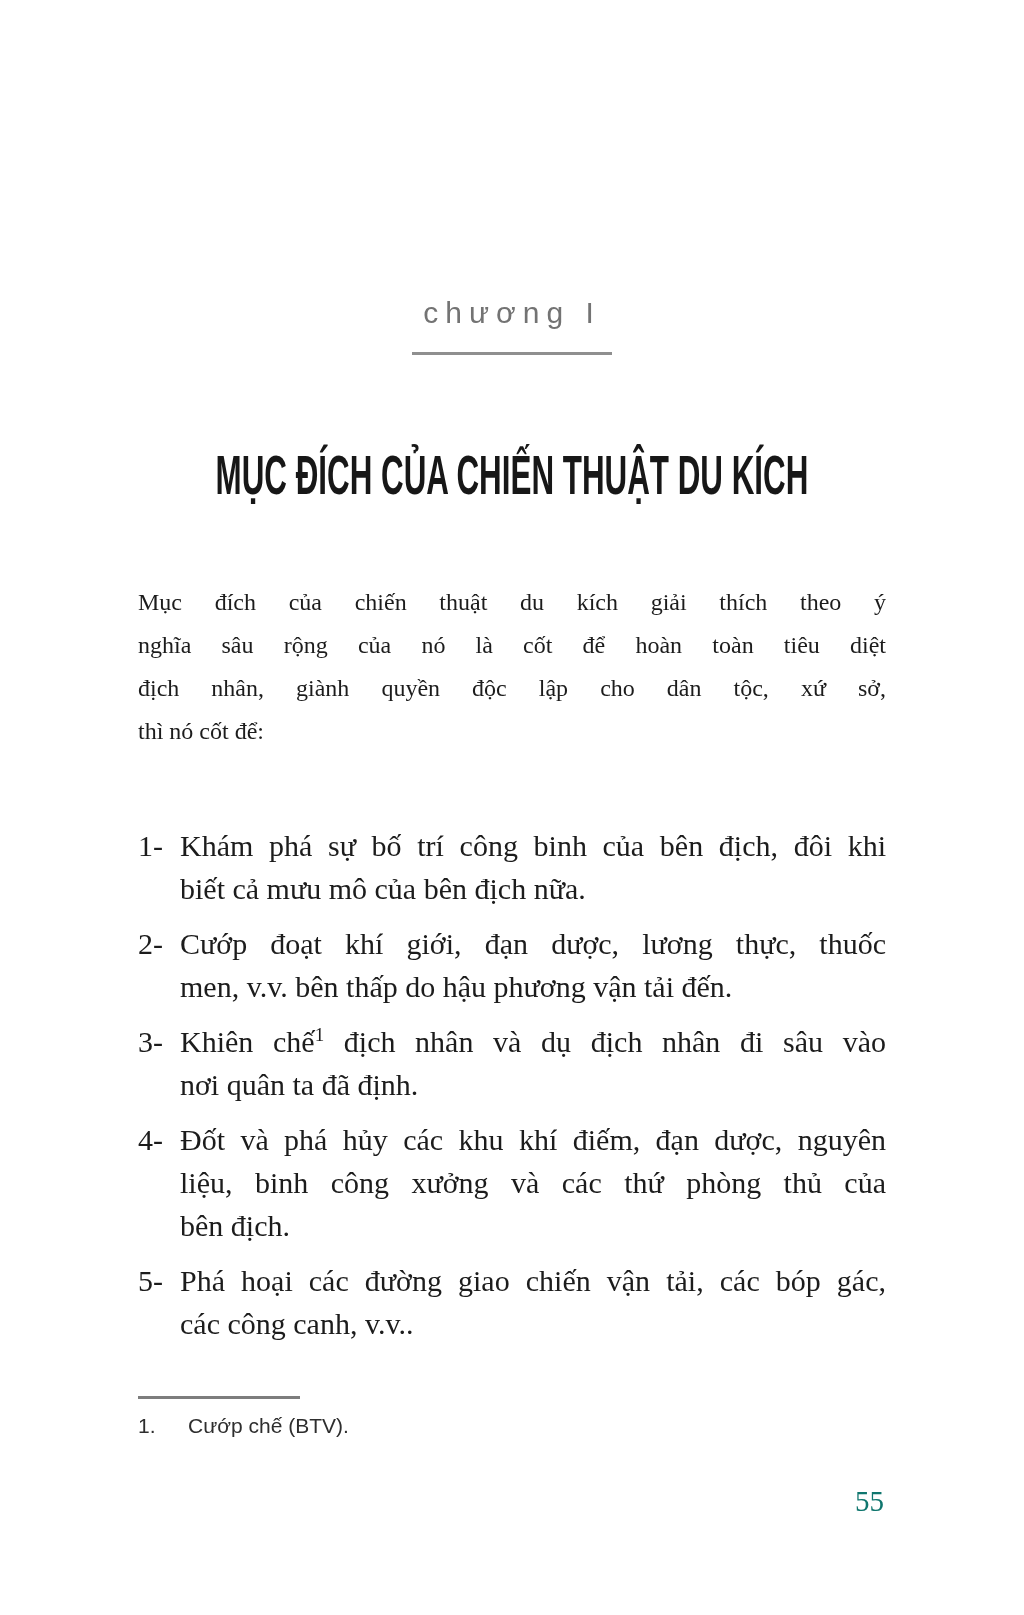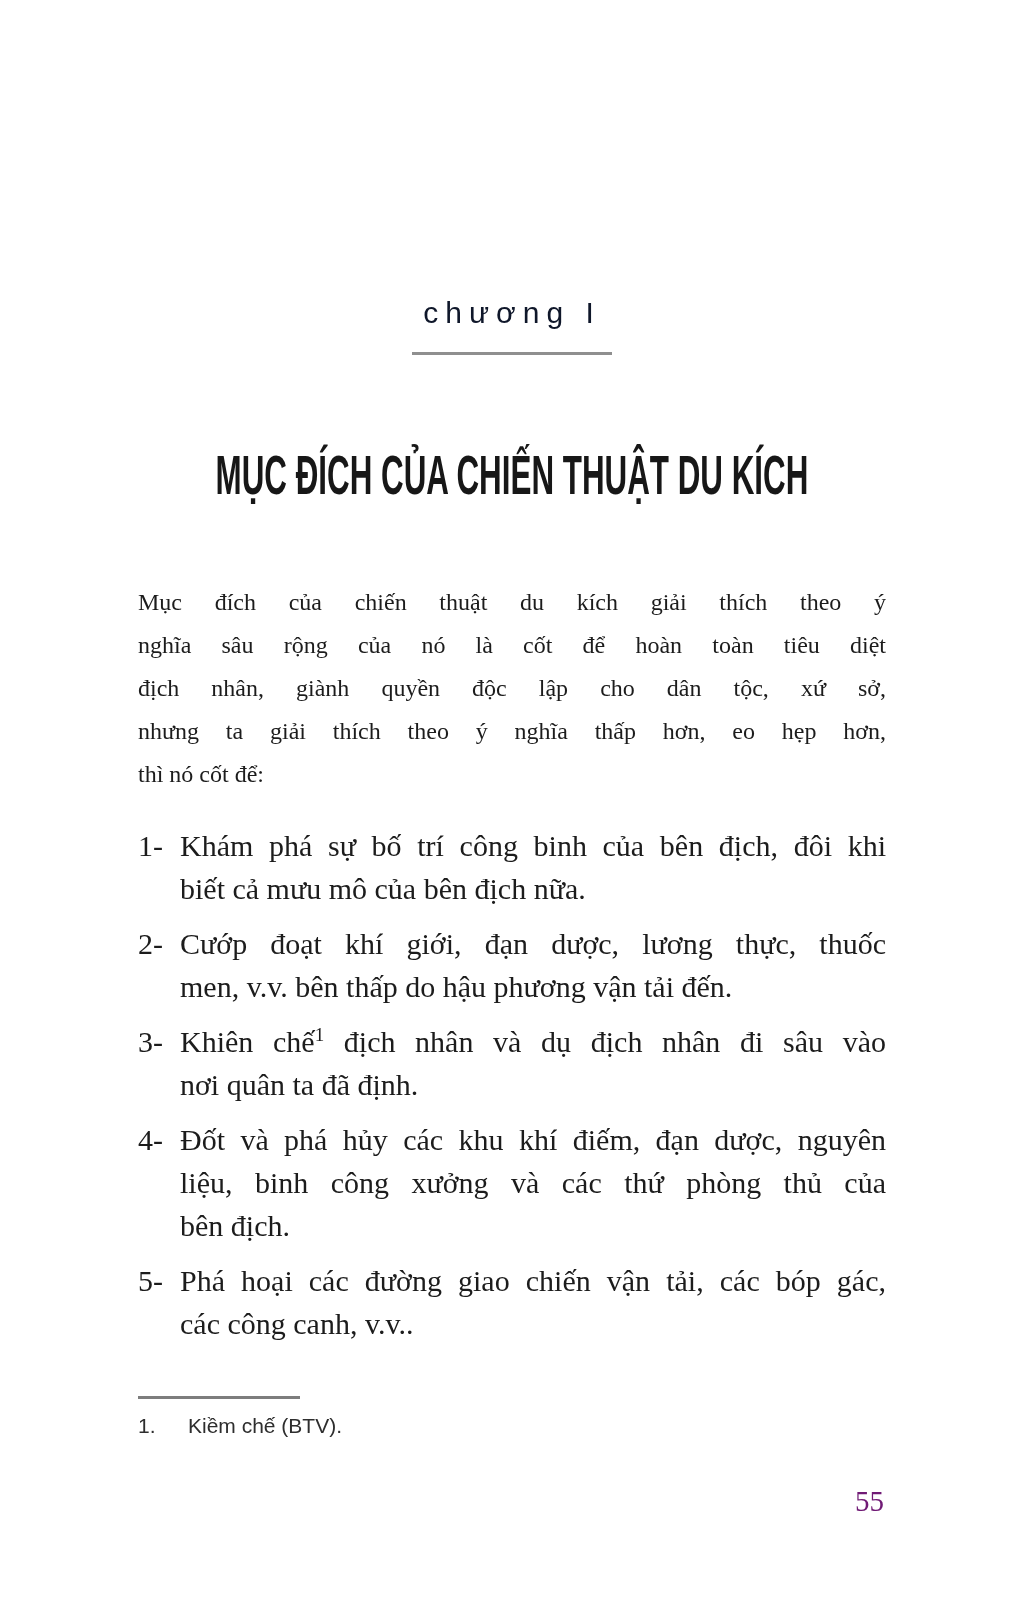--- a/index.html
+++ b/index.html
@@ -26,21 +26,21 @@
     width: 100%;
     display: flex;
     justify-content: center;
   }
   .kicker {
     font-family: "Liberation Sans", sans-serif;
     font-weight: 400;
     font-size: 30px;
     line-height: 38px;
     letter-spacing: 7px;
-    color: #0f172a;
+    color: #737373;
     white-space: nowrap;
   }
   .kicker-divider {
     position: absolute;
     top: 352px;
     left: calc(50% - 100px);
     width: 200px;
     height: 3px;
     background: #8f8f8f;
   }
@@ -143,21 +143,21 @@
 
   
   .page-number {
     position: absolute;
     top: 1484px;
     left: 138px;
     width: 748px;
     text-align: right;
     font-size: 29px;
     line-height: 34px;
-    color: #701a75;
+    color: #0f766e;
     padding-right: 2px;
     box-sizing: border-box;
   }
 </style>
 </head>
 <body>
 
 <div class="page">
 
   <div class="kicker-row">
@@ -166,21 +166,20 @@
   <div class="kicker-divider"></div>
 
   <div class="title-row">
     <h1 class="title">MỤC ĐÍCH CỦA CHIẾN THUẬT DU KÍCH</h1>
   </div>
 
   <div class="intro">
     <div class="tline">Mục đích của chiến thuật du kích giải thích theo ý</div>
     <div class="tline">nghĩa sâu rộng của nó là cốt để hoàn toàn tiêu diệt</div>
     <div class="tline">địch nhân, giành quyền độc lập cho dân tộc, xứ sở,</div>
-    <div class="tline">nhưng ta giải thích theo ý nghĩa thấp hơn, eo hẹp hơn,</div>
     <div class="tline last">thì nó cốt để:</div>
   </div>
 
   <div class="numbered-list">
 
     <div class="list-item">
       <span class="item-marker">1-</span>
       <div class="tline">Khám phá sự bố trí công binh của bên địch, đôi khi</div>
       <div class="tline last">biết cả mưu mô của bên địch nữa.</div>
     </div>
@@ -209,18 +208,18 @@
       <div class="tline">Phá hoại các đường giao chiến vận tải, các bóp gác,</div>
       <div class="tline last">các công canh, v.v..</div>
     </div>
 
   </div>
 
   <div class="footnote-divider"></div>
 
   <div class="footnote">
     <span class="footnote-marker">1.</span>
-    <span class="footnote-text">Kiềm chế (BTV).</span>
+    <span class="footnote-text">Cướp chế (BTV).</span>
   </div>
 
   <div class="page-number">55</div>
 
 </div>
 
 </body></html>

